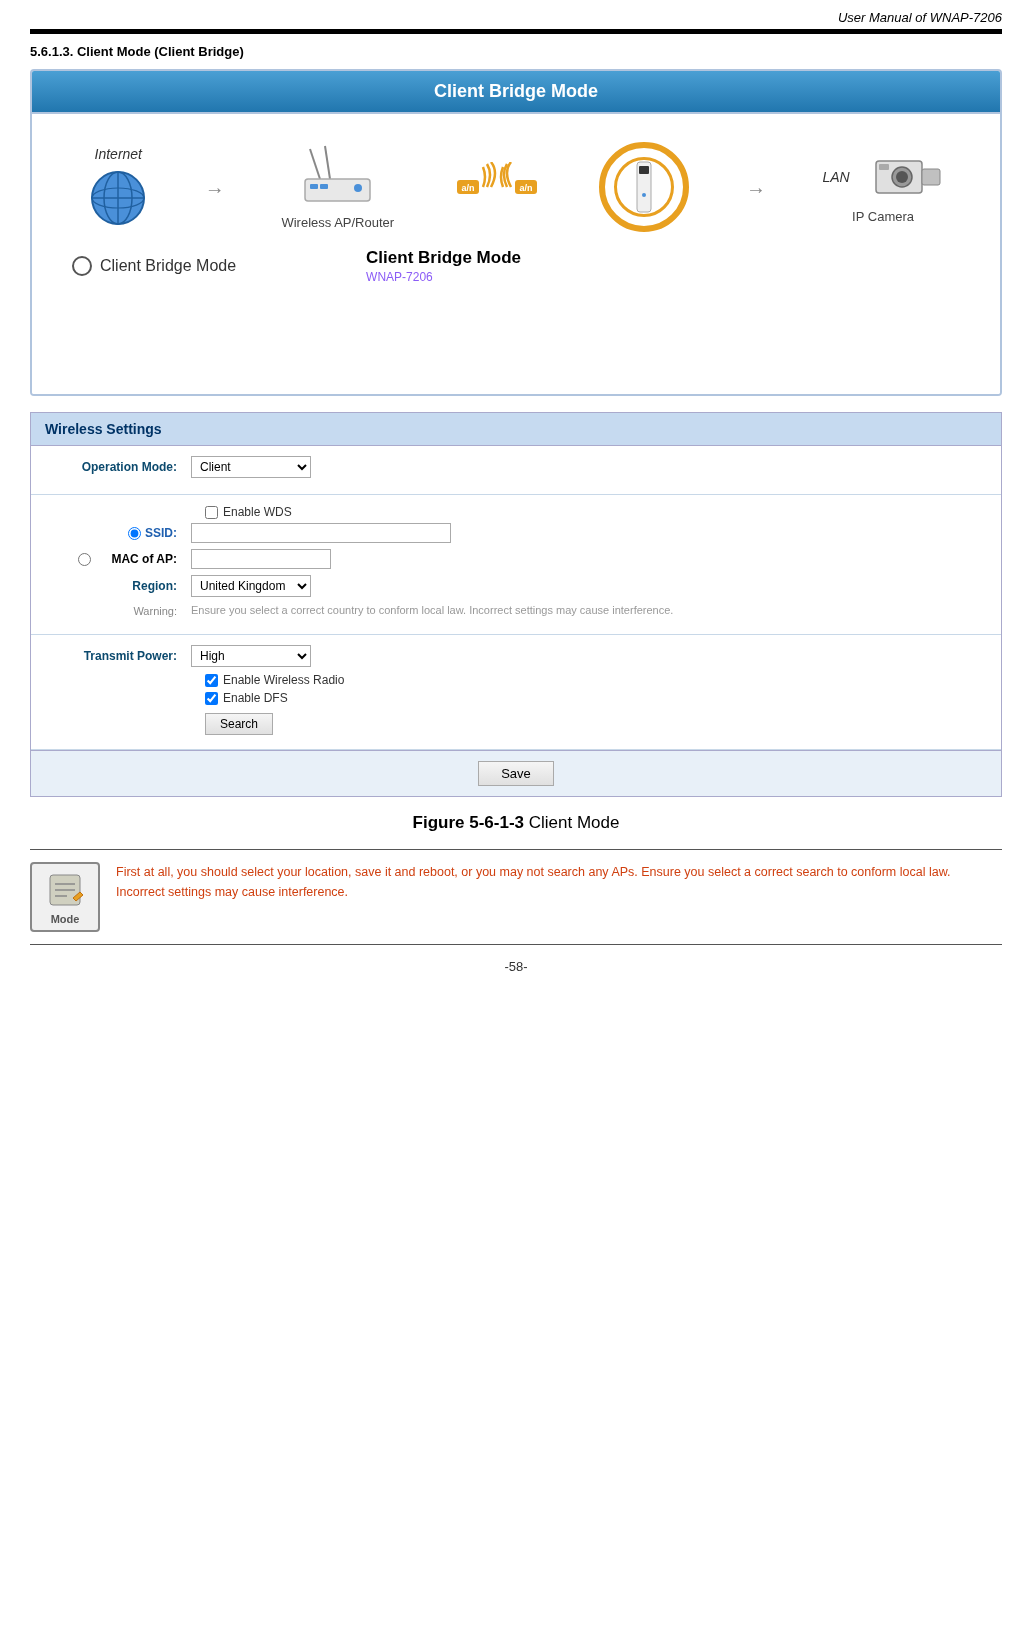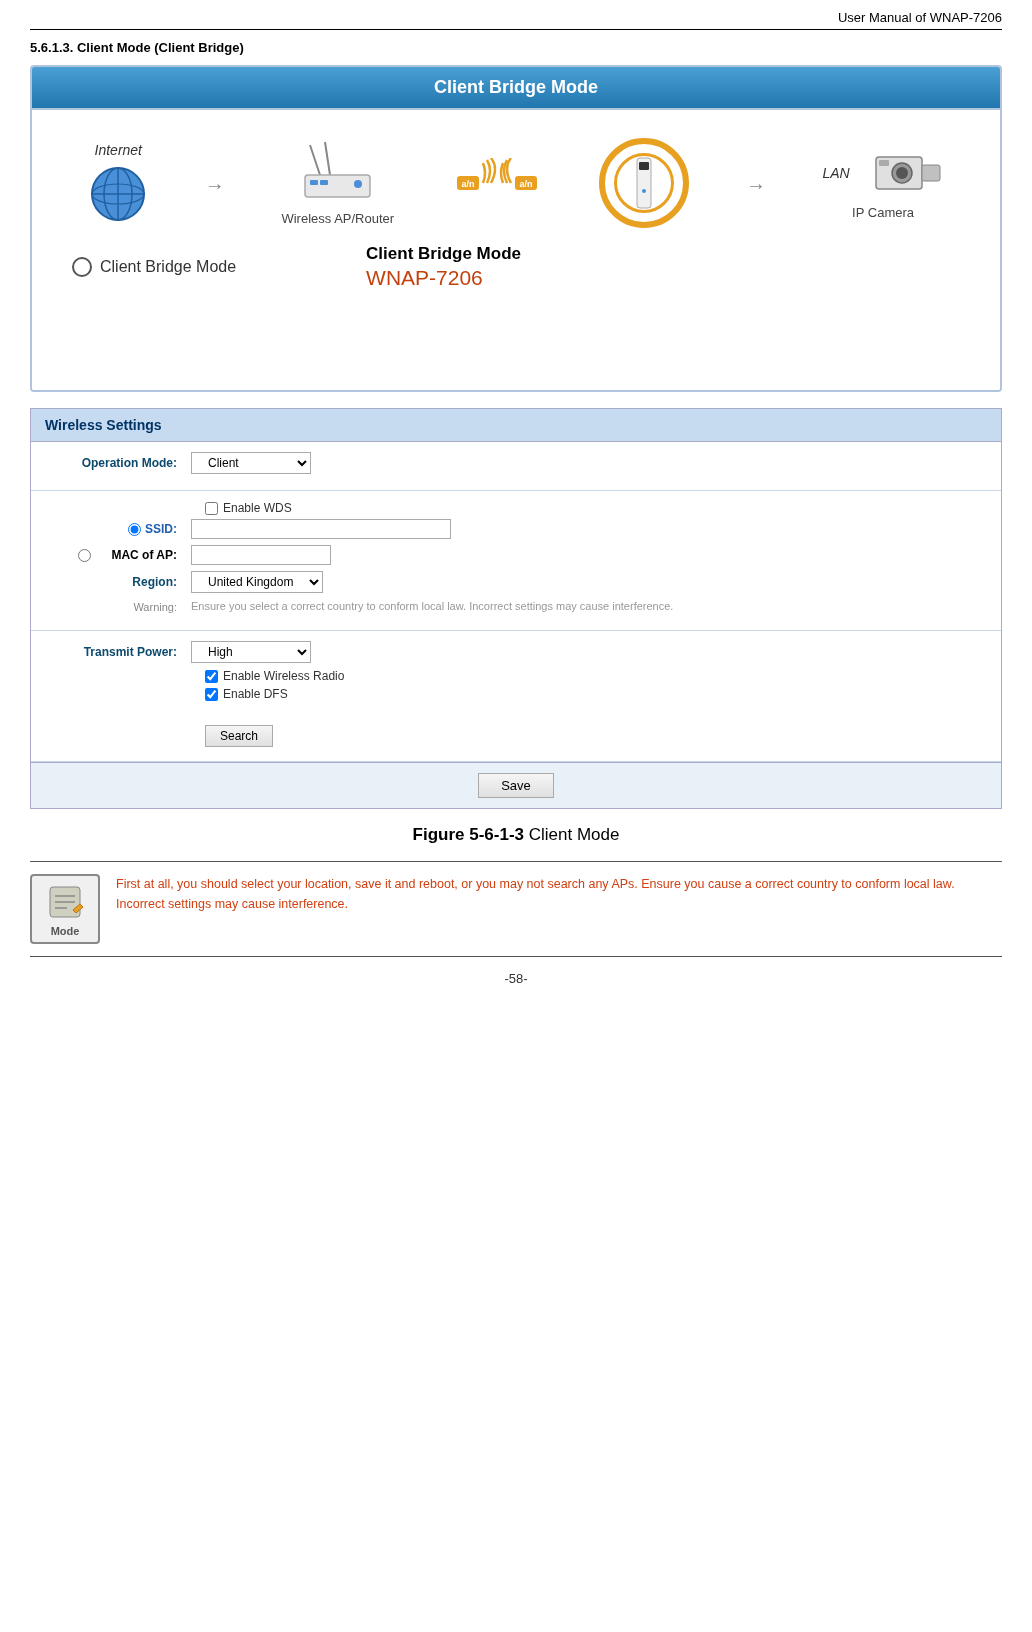--- a/index.html
+++ b/index.html
@@ -9,23 +9,24 @@
       background: #fff;
       color: #000;
       width: 1032px;
     }
     .page-wrapper {
       padding: 10px 30px 20px 30px;
     }
     
     .header-title {
       text-align: right;
+      font-style: italic;
       font-size: 13px;
       color: #000;
-      border-bottom: 1px solid #000000;
+      border-bottom: 5px solid #000000;
       padding-bottom: 4px;
       margin-bottom: 10px;
     }
     .section-heading {
       font-size: 13px;
       font-weight: bold;
       margin-bottom: 10px;
     }
     
     .diagram-container {
@@ -115,22 +116,22 @@
     }
     .client-bridge-right {
       margin-left: 100px;
     }
     .client-bridge-right .title-bold {
       font-size: 17px;
       font-weight: bold;
       color: #000;
     }
     .client-bridge-right .model {
-      font-size: 21px;
-      color: #c2410c;
+      font-size: 12px;
+      color: #8b5cf6;
       margin-top: 2px;
     }
 
     
     .settings-container {
       border: 1px solid #aac;
       margin-bottom: 16px;
     }
     .settings-header {
       background: #c6daf0;
@@ -164,21 +165,21 @@
     .field-label-light {
       font-weight: normal;
       font-size: 11px;
       width: 140px;
       text-align: right;
       padding-right: 14px;
       color: #888;
       flex-shrink: 0;
     }
     select {
-      padding: 2px 12px;
+      padding: 2px 4px;
       font-size: 12px;
       border: 1px solid #aaa;
       background: #fff;
       cursor: pointer;
       min-width: 120px;
     }
     input[type="text"] {
       padding: 2px 4px;
       font-size: 12px;
       border: 1px solid #aaa;
@@ -202,21 +203,21 @@
       font-size: 11px;
       color: #999;
       line-height: 1.4;
     }
     button.search-btn {
       padding: 3px 14px;
       font-size: 12px;
       border: 1px solid #aaa;
       background: linear-gradient(to bottom, #f5f5f5, #e0e0e0);
       cursor: pointer;
-      margin-top: 20px;
+      margin-top: 4px;
     }
     button.save-btn {
       padding: 4px 22px;
       font-size: 13px;
       border: 1px solid #aaa;
       background: linear-gradient(to bottom, #f5f5f5, #e0e0e0);
       cursor: pointer;
     }
     .save-row {
       background: #e8f0f8;
@@ -500,20 +501,20 @@
     <div class="note-icon-box">
       <svg width="40" height="40" viewBox="0 0 40 40">
         <rect x="5" y="5" width="30" height="30" rx="3" fill="#d0d0c0" stroke="#888" stroke-width="1"></rect>
         <line x1="10" y1="14" x2="30" y2="14" stroke="#888" stroke-width="1.5"></line>
         <line x1="10" y1="20" x2="30" y2="20" stroke="#888" stroke-width="1.5"></line>
         <line x1="10" y1="26" x2="22" y2="26" stroke="#888" stroke-width="1.5"></line>
         <polygon points="28,28 35,22 38,25 31,31" fill="#e8a020" stroke="#c07010" stroke-width="1"></polygon>
       </svg>
       <span style="font-size:11px;font-weight:bold;margin-top:3px;">Mode</span>
     </div>
-    <div class="note-text">First at all, you should select your location, save it and reboot, or you may not search any APs. Ensure you cause a correct country to conform local law. Incorrect settings may cause interference.</div>
+    <div class="note-text">First at all, you should select your location, save it and reboot, or you may not search any APs. Ensure you select a correct search to conform local law. Incorrect settings may cause interference.</div>
   </div>
 
   <div class="page-number">
     <span>-58-</span>
   </div>
 
 </div>
 
 </body></html>

